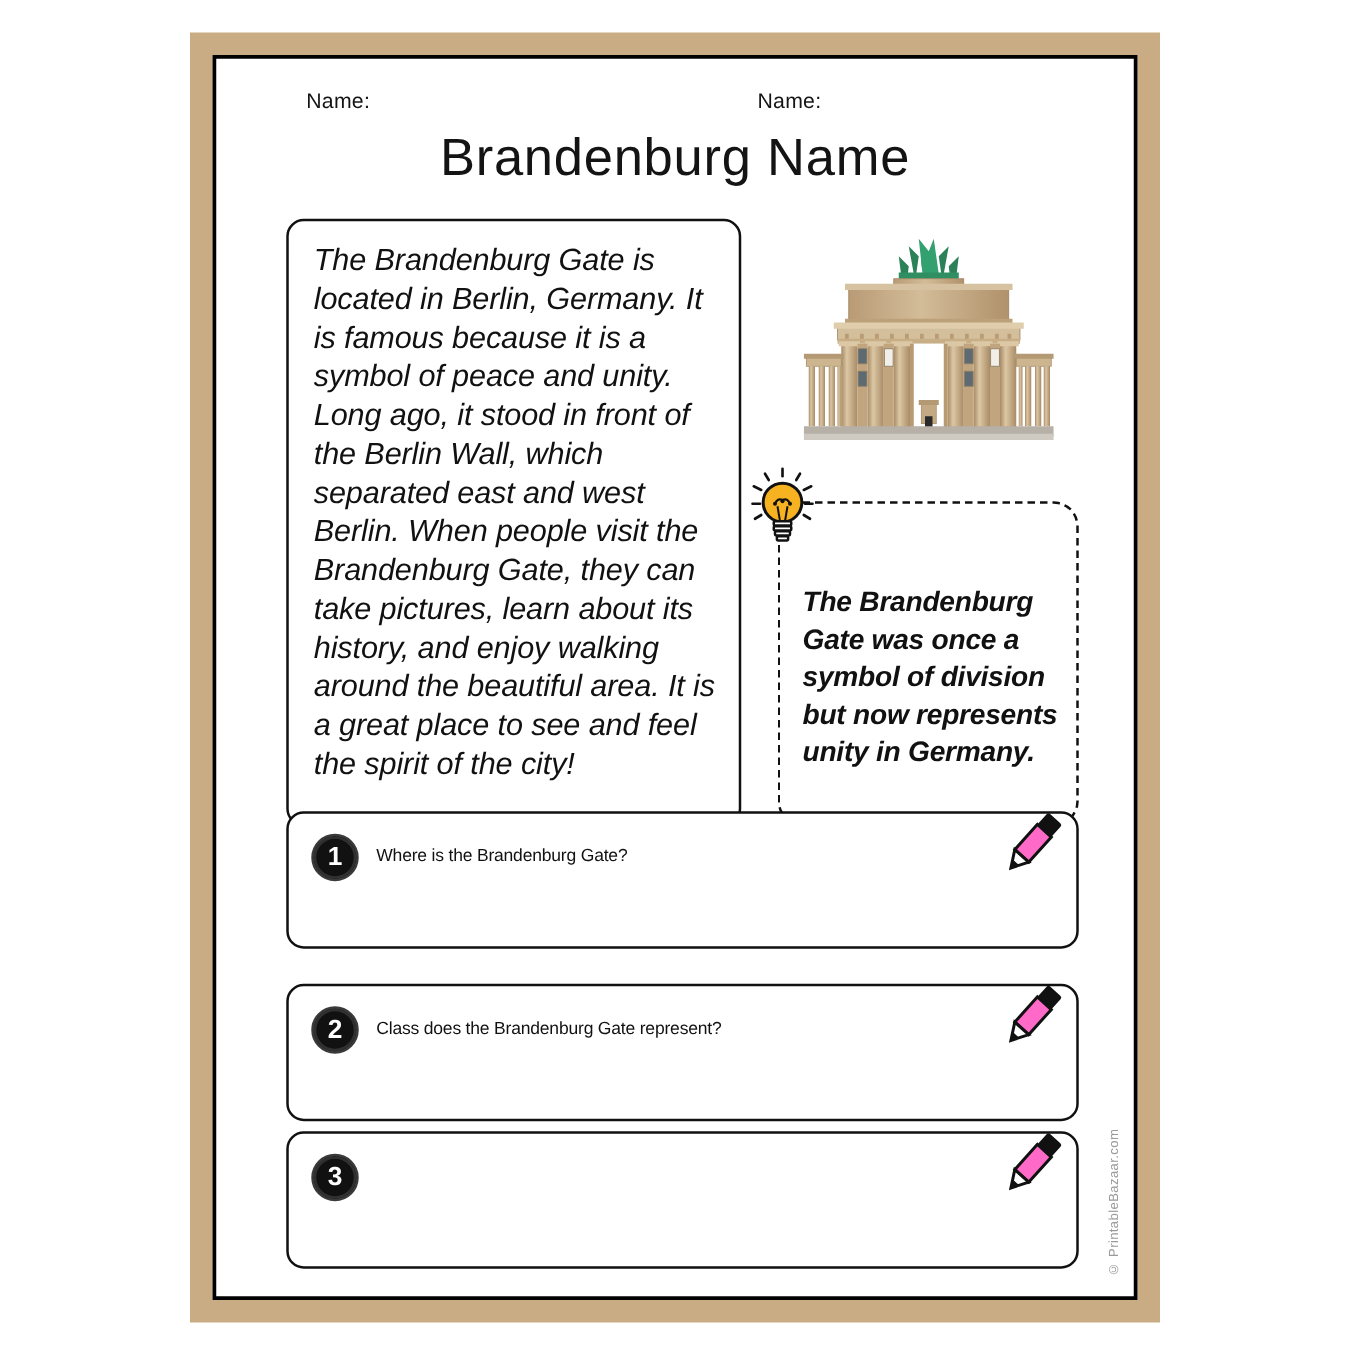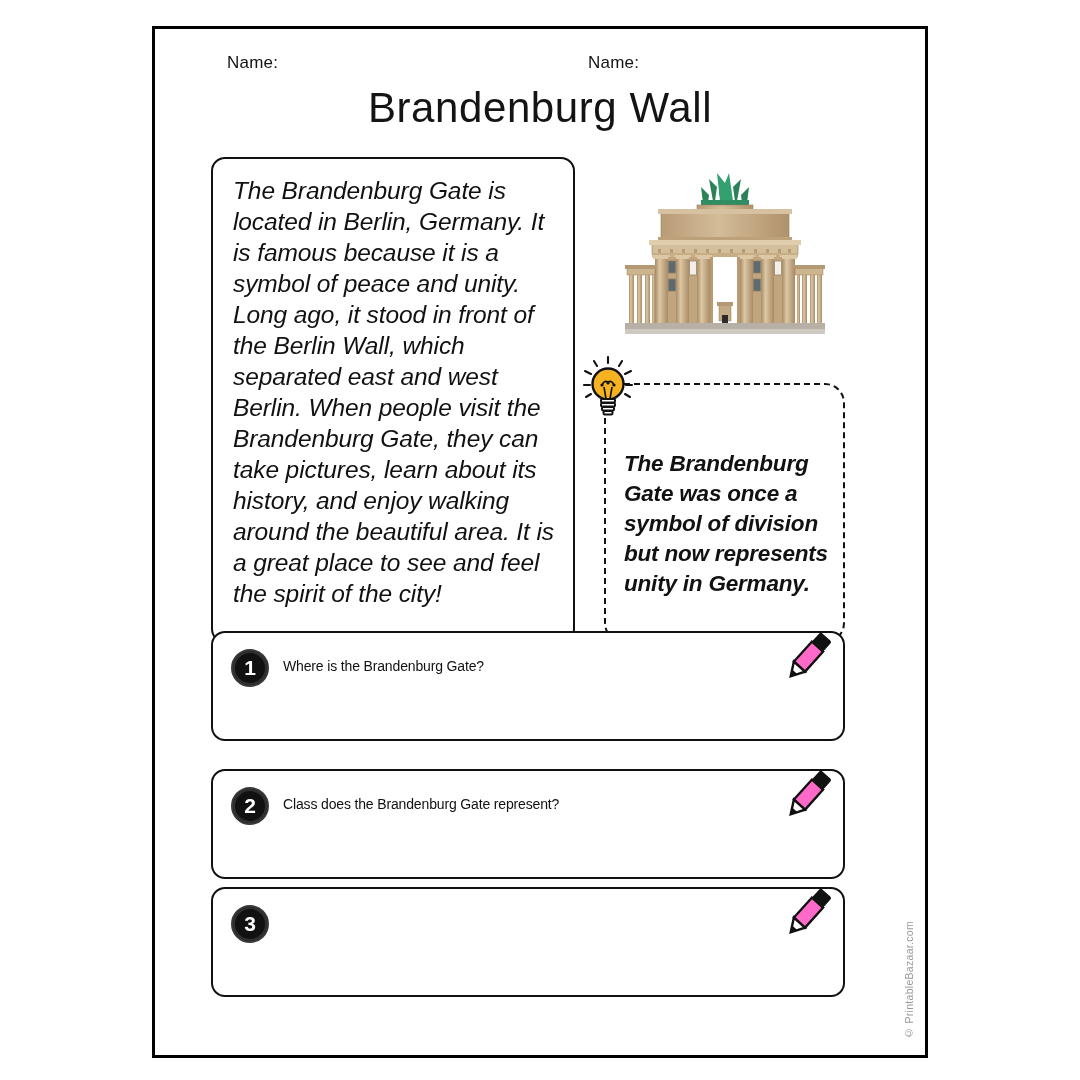--- a/index.html
+++ b/index.html
@@ -17,20 +17,21 @@
 
   
   .page-frame {
     position: absolute;
     left: 152px;
     top: 26px;
     width: 776px;
     height: 1032px;
     background: #c9ab84;
     box-sizing: border-box;
+    padding: 18px;
   }
   .page-sheet {
     position: relative;
     width: 100%;
     height: 100%;
     background: #ffffff;
     border: 3px solid #000000;
     box-sizing: border-box;
     overflow: hidden;
   }
@@ -224,21 +225,21 @@
 <body>
 
 <div class="page-frame">
   <div class="page-sheet">
 
     <div class="hdr-row">
       <span class="hdr-name">Name:</span>
       <span class="hdr-class">Name:</span>
     </div>
 
-    <div class="page-title">Brandenburg Wall</div>
+    <div class="page-title">Brandenburg Name</div>
 
     <div class="passage-box">
       <div class="passage-text">The Brandenburg Gate is located in Berlin, Germany. It is famous because it is a symbol of peace and unity. Long ago, it stood in front of the Berlin Wall, which separated east and west Berlin. When people visit the Brandenburg Gate, they can take pictures, learn about its history, and enjoy walking around the beautiful area. It is a great place to see and feel the spirit of the city!</div>
     </div>
 
     <div class="gate-figure">
       <svg viewBox="0 0 200 190" xmlns="http://www.w3.org/2000/svg">
         <defs>
           <linearGradient id="stoneG" x1="0" y1="0" x2="1" y2="0">
             <stop offset="0%" stop-color="#b99b76"></stop>

